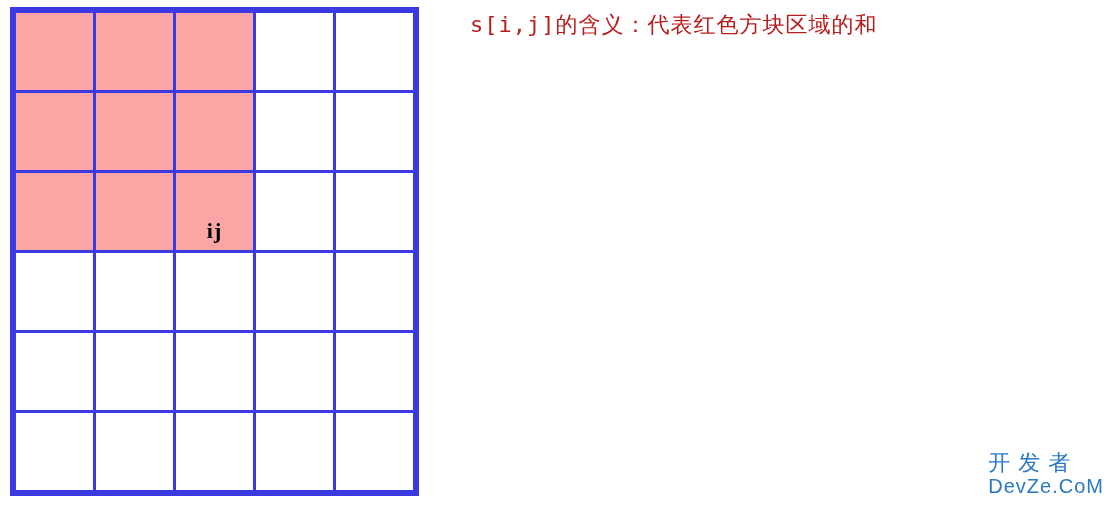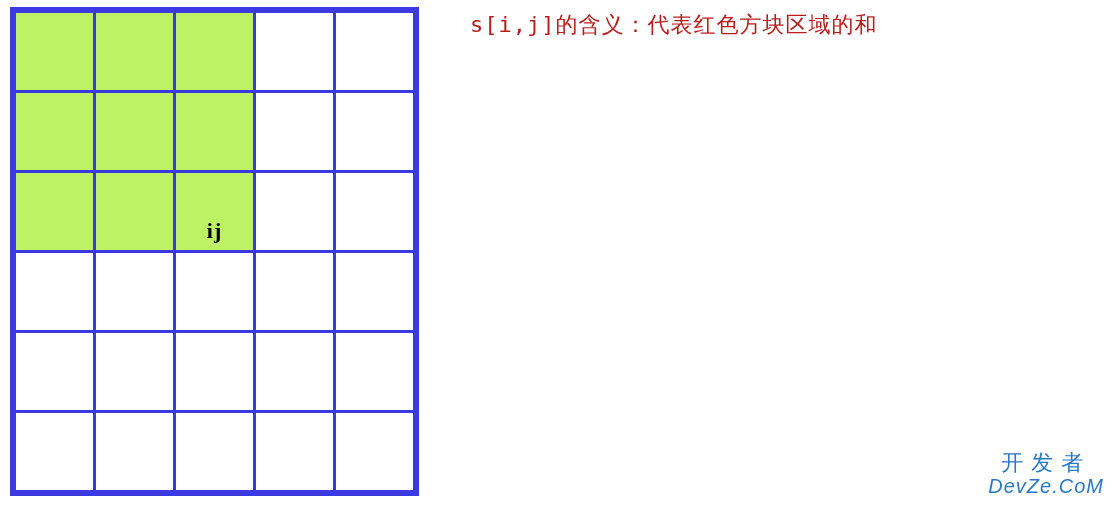--- a/index.html
+++ b/index.html
@@ -29,21 +29,21 @@
   .grid td {
     width: 80px;
     height: 80px;
     border: 3px solid #3a3ae0;
     padding: 0;
     background: #ffffff;
     position: relative;
     box-sizing: border-box;
   }
   .grid td.filled {
-    background: #bef264;
+    background: #fca5a5;
   }
   .cell-label {
     position: absolute;
     left: 50%;
     bottom: 6px;
     transform: translateX(-50%);
     font-family: "Times New Roman", serif;
     font-size: 22px;
     color: #000000;
     font-weight: 600;
@@ -56,34 +56,33 @@
     color: #b91c1c;
     font-size: 22px;
     font-family: "Consolas", "SimSun", "Songti SC", monospace;
     letter-spacing: 1px;
     white-space: nowrap;
   }
   .watermark {
     position: absolute;
     right: 12px;
     bottom: 8px;
-    text-align: center;
+    text-align: left;
     color: #2a79c4;
     line-height: 1.1;
   }
   .watermark .line1 {
     font-size: 22px;
     letter-spacing: 8px;
     font-family: "SimSun", "Songti SC", serif;
   }
   .watermark .line2 {
     font-size: 20px;
     letter-spacing: 1px;
     font-family: Arial, sans-serif;
-    font-style: italic;
   }
 </style>
 </head>
 <body>
 
 <div class="canvas">
 
   <div class="grid">
     <table>
       <tbody id="grid-body">

